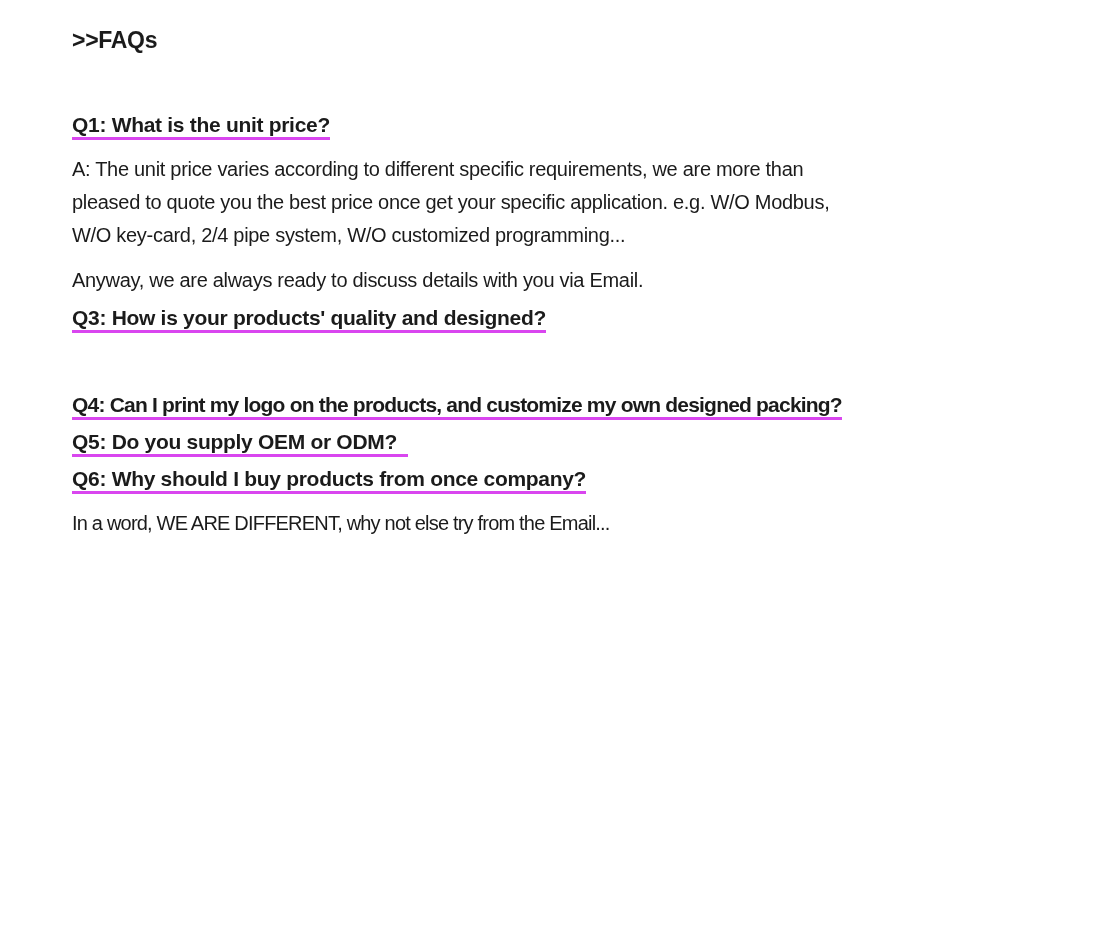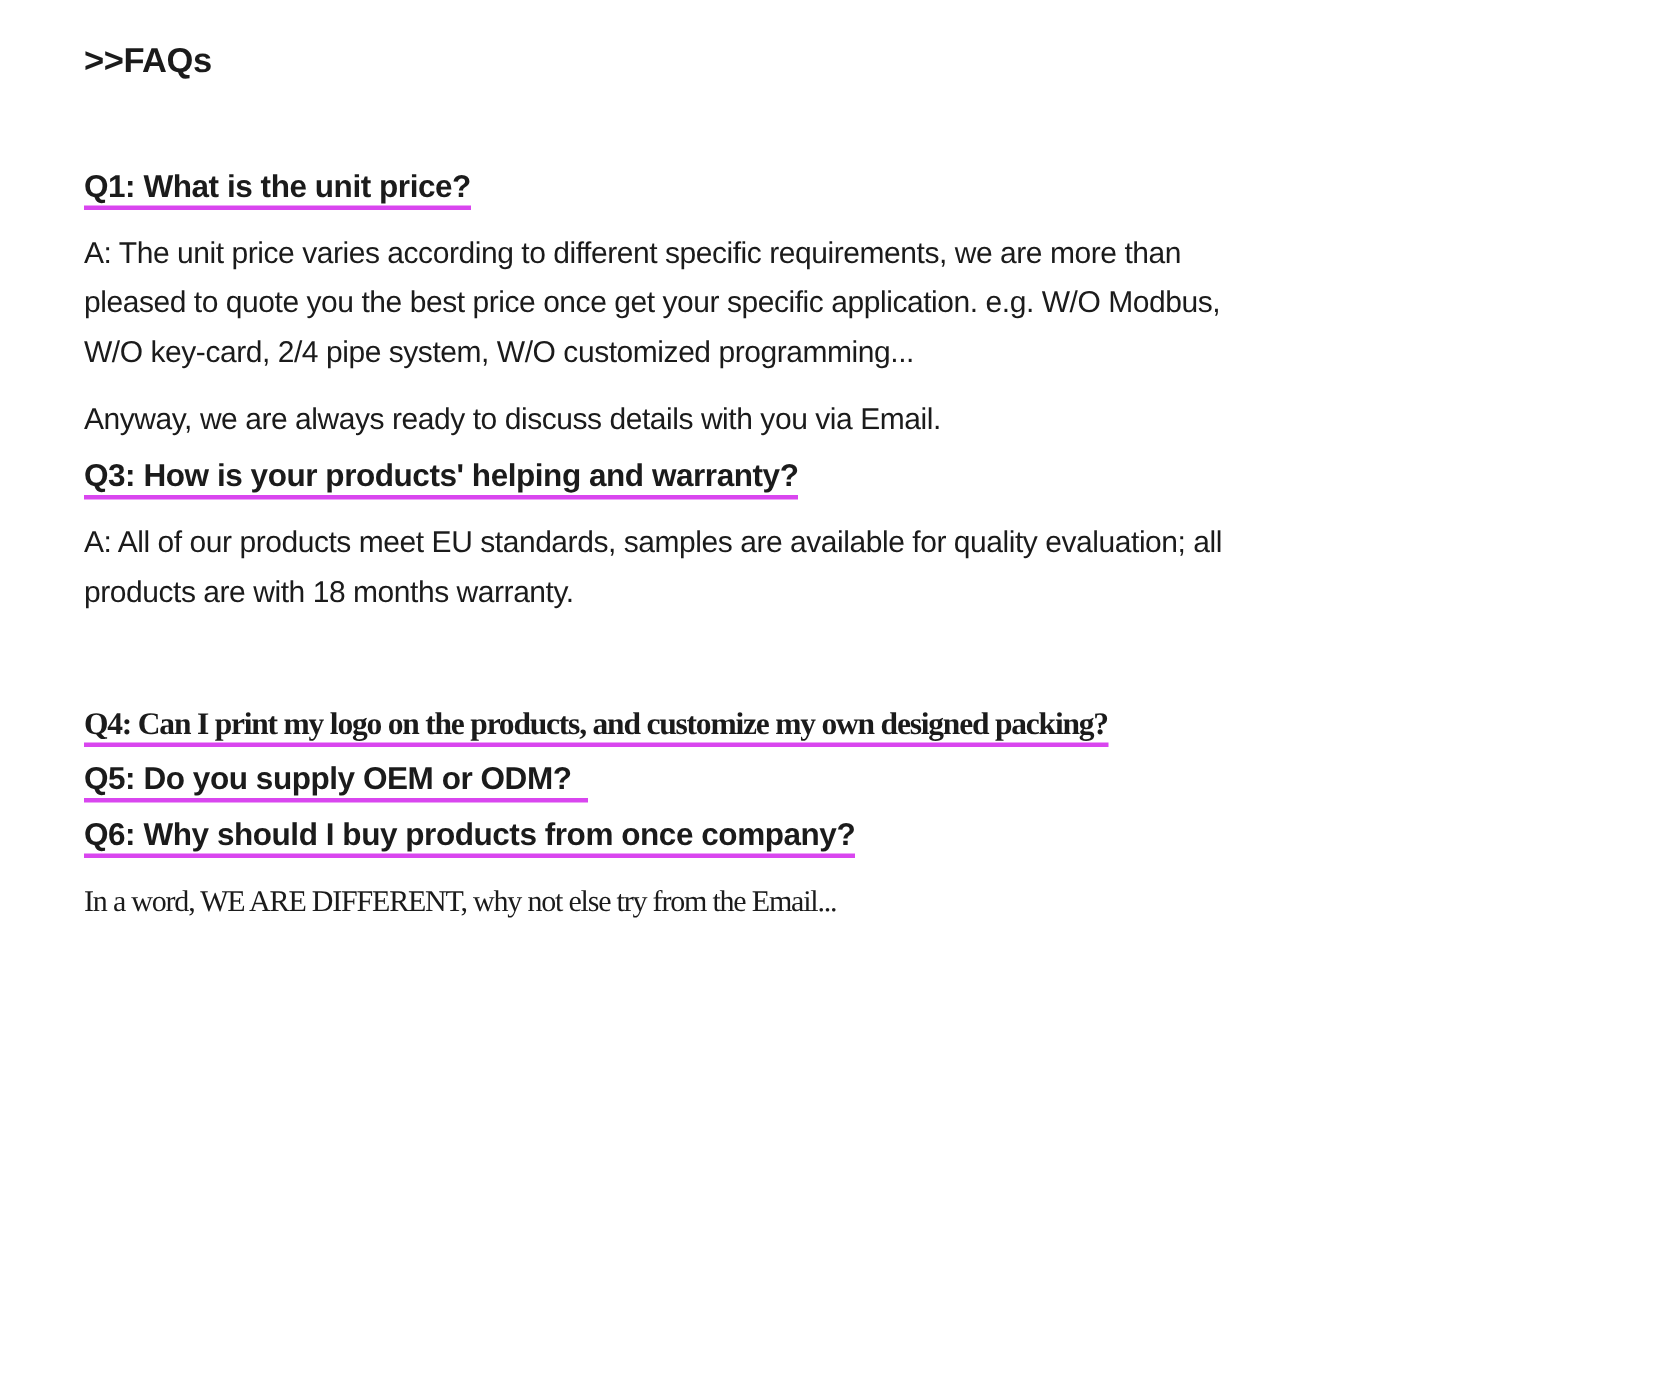--- a/index.html
+++ b/index.html
@@ -8,21 +8,21 @@
     background: #ffffff;
   }
   body {
     width: 1111px;
     height: 929px;
     overflow: hidden;
     font-family: "Liberation Sans", sans-serif;
     color: #1b1b1b;
   }
   main {
-    padding: 26px 86px 0 56px;
+    padding: 26px 86px 0 72px;
     box-sizing: border-box;
     width: 934px;
   }
   .doc-title {
     font-size: 23px;
     font-weight: 700;
     line-height: 28px;
     margin: 0 0 54px 0;
     letter-spacing: -0.3px;
   }
@@ -38,21 +38,20 @@
     padding-bottom: 1px;
   }
   .faq-answer {
     font-size: 20px;
     line-height: 33px;
     margin: 12px 0 4px 0;
     letter-spacing: -0.3px;
   }
   .condensed {
     letter-spacing: -0.8px;
-    font-family: Liberation Serif, serif;
   }
   .justify {
     text-align: justify;
   }
   .blank-gap {
     height: 46px;
   }
 </style>
 </head>
 <body>
@@ -62,22 +61,21 @@
   <h2 class="doc-title">&gt;&gt;FAQs</h2>
 
   <section>
     <h3 class="faq-question"><span class="q-underline">Q1: What is the unit price?</span></h3>
     <p class="faq-answer">A: The unit price varies according to different specific requirements, we are more than pleased to quote you the best price once get your specific application. e.g. W/O Modbus, W/O key-card, 2/4 pipe system, W/O customized programming...</p>
     <p class="faq-answer">Anyway, we are always ready to discuss details with you via Email.</p>
   </section>
 
 
   <section>
-    <h3 class="faq-question"><span class="q-underline">Q3: How is your products' helping and warranty?</span></h3>
-    <p class="faq-answer">A: All of our products meet EU standards, samples are available for quality evaluation; all products are with 18 months warranty.</p>
+    <h3 class="faq-question"><span class="q-underline">Q3: How is your products' quality and designed?</span></h3>
   </section>
 
   <div class="blank-gap"></div>
 
   <section>
     <h3 class="faq-question condensed"><span class="q-underline">Q4: Can I print my logo on the products, and customize my own designed packing?</span></h3>
   </section>
 
   <section>
     <h3 class="faq-question"><span class="q-underline">Q5: Do you supply OEM or ODM?&nbsp;&nbsp;</span></h3>

